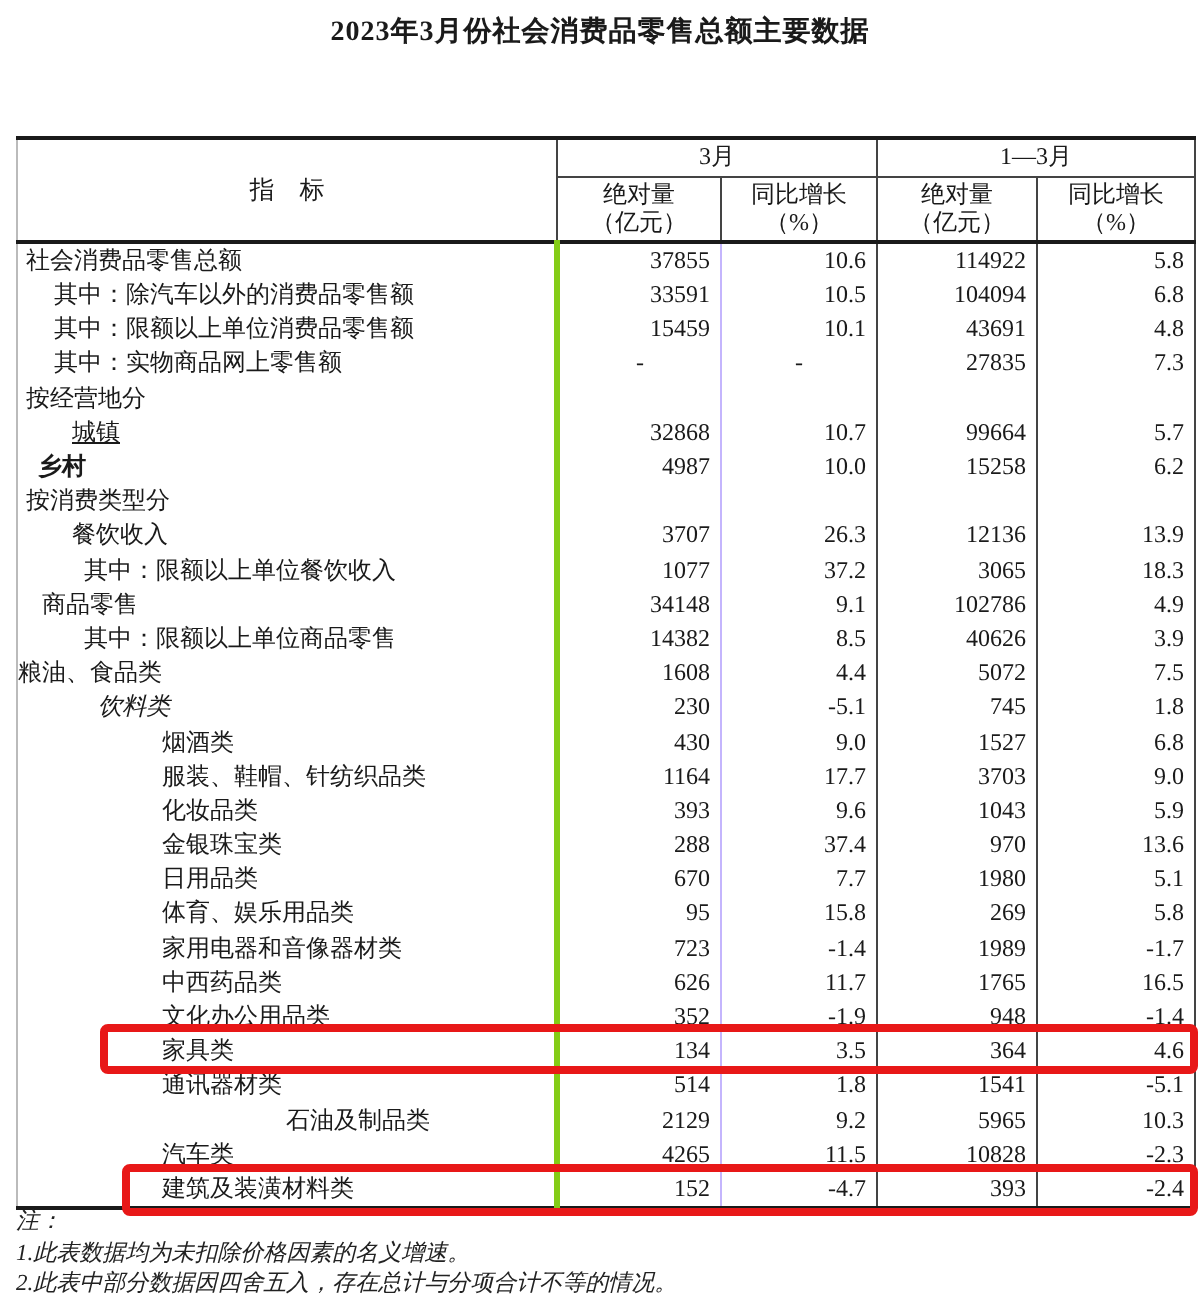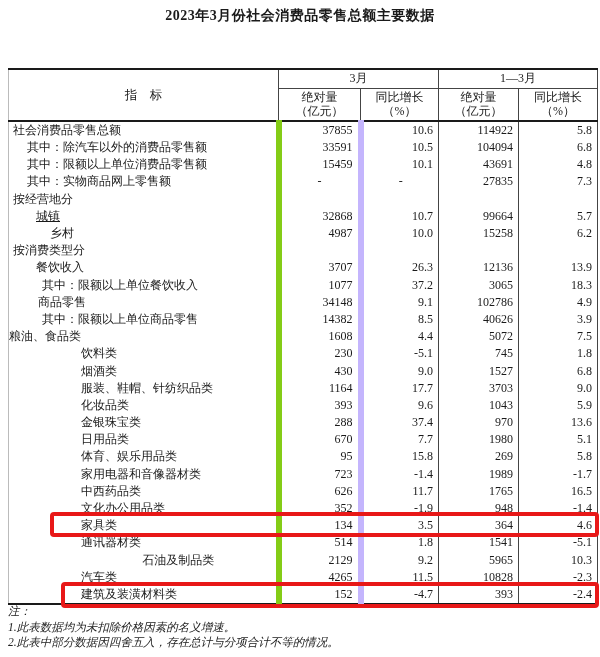--- a/index.html
+++ b/index.html
@@ -56,22 +56,22 @@
   th.grp { border-bottom: 1px solid #444; text-align: center; }
   th.grp-march { border-right: 1px solid #444; margin-top: 21px; }
   th.sub { border-bottom: 2px solid #1a1a1a; text-align: center; }
   th.sub-r { border-right: 1px solid #444; }
   tbody td {
     height: 17.2px;
     vertical-align: middle;
     white-space: nowrap;
     overflow: hidden;
   }
-  td.c1 { border-right: 6px solid #84cc16; }
-  td.c2 { border-right: 6px solid #c4b5fd; margin-left: 14px; }
+  td.c1 { border-right: 3px solid #84cc16; }
+  td.c2 { border-right: 1px solid #c4b5fd; margin-left: 14px; }
   td.c3 { border-right: 1px solid #444; }
   td.c4 { border-right: 1px solid #444; }
   td.num { text-align: right; padding-right: 5px; }
   td.dash { text-align: center; padding-right: 0; }
   .notes {
     position: absolute;
     left: 8px;
     top: 604px;
     font-style: italic;
     font-size: 11.5px;
@@ -166,21 +166,21 @@
             <td class="c5 num"></td>
           </tr>
           <tr>
             <td class="c1" style="padding-left: 27px; text-decoration: underline;">城镇</td>
             <td class="c2 num">32868</td>
             <td class="c3 num">10.7</td>
             <td class="c4 num">99664</td>
             <td class="c5 num">5.7</td>
           </tr>
           <tr>
-            <td class="c1" style="padding-left: 41px;">乡村</td>
+            <td class="c1" style="padding-left: 10px; font-weight: bold;">乡村</td>
             <td class="c2 num">4987</td>
             <td class="c3 num">10.0</td>
             <td class="c4 num">15258</td>
             <td class="c5 num">6.2</td>
           </tr>
           <tr>
             <td class="c1" style="padding-left: 4px;">按消费类型分</td>
             <td class="c2 num"></td>
             <td class="c3 num"></td>
             <td class="c4 num"></td>
@@ -194,42 +194,42 @@
             <td class="c5 num">13.9</td>
           </tr>
           <tr>
             <td class="c1" style="padding-left: 33px;">其中：限额以上单位餐饮收入</td>
             <td class="c2 num">1077</td>
             <td class="c3 num">37.2</td>
             <td class="c4 num">3065</td>
             <td class="c5 num">18.3</td>
           </tr>
           <tr>
-            <td class="c1" style="padding-left: 29px;">商品零售</td>
+            <td class="c1" style="padding-left: 12px;">商品零售</td>
             <td class="c2 num">34148</td>
             <td class="c3 num">9.1</td>
             <td class="c4 num">102786</td>
             <td class="c5 num">4.9</td>
           </tr>
           <tr>
             <td class="c1" style="padding-left: 33px;">其中：限额以上单位商品零售</td>
             <td class="c2 num">14382</td>
             <td class="c3 num">8.5</td>
             <td class="c4 num">40626</td>
             <td class="c5 num">3.9</td>
           </tr>
           <tr>
             <td class="c1" style="">粮油、食品类</td>
             <td class="c2 num">1608</td>
             <td class="c3 num">4.4</td>
             <td class="c4 num">5072</td>
             <td class="c5 num">7.5</td>
           </tr>
           <tr>
-            <td class="c1" style="padding-left: 72px;">饮料类</td>
+            <td class="c1" style="padding-left: 40px; font-style: italic;">饮料类</td>
             <td class="c2 num">230</td>
             <td class="c3 num">-5.1</td>
             <td class="c4 num">745</td>
             <td class="c5 num">1.8</td>
           </tr>
           <tr>
             <td class="c1" style="padding-left: 72px;">烟酒类</td>
             <td class="c2 num">430</td>
             <td class="c3 num">9.0</td>
             <td class="c4 num">1527</td>

